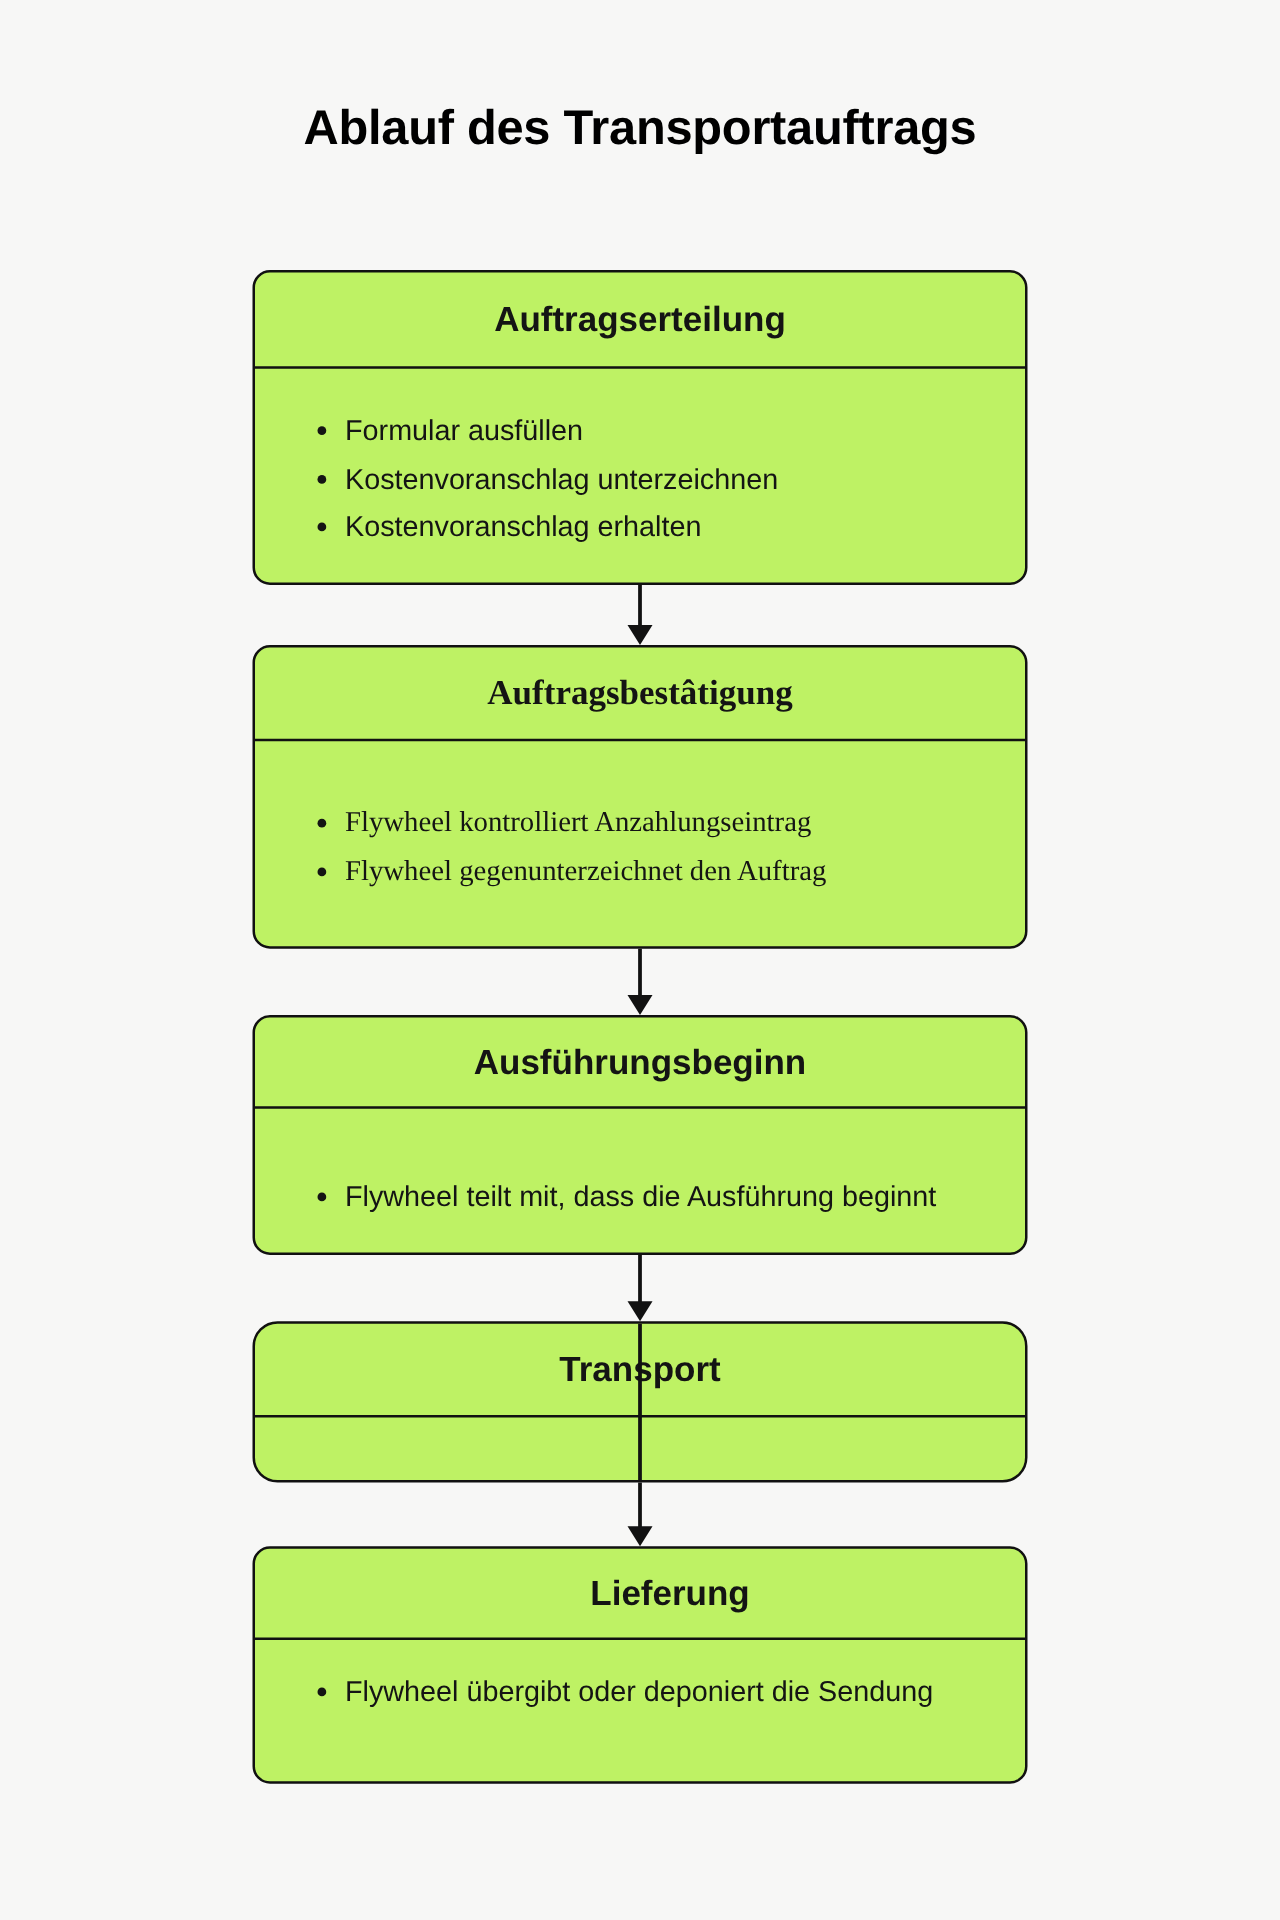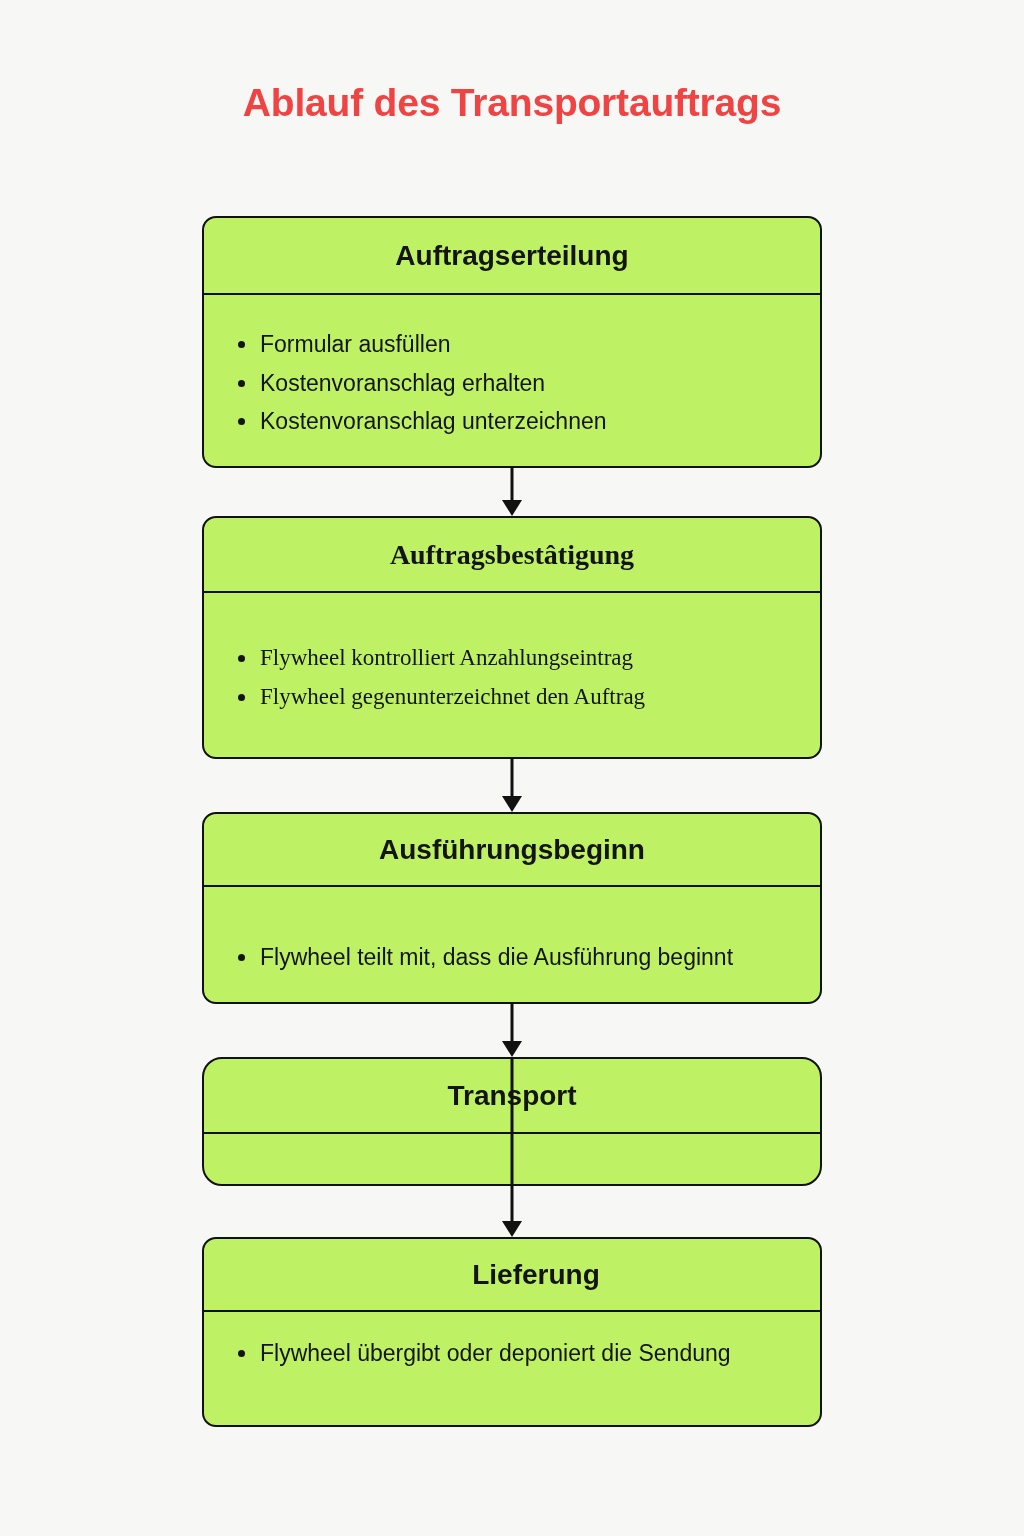--- a/index.html
+++ b/index.html
@@ -26,21 +26,21 @@
   
   .diagram-title {
     position: absolute;
     left: 0;
     top: 82px;
     width: 1024px;
     text-align: center;
     font-size: 39px;
     font-weight: bold;
     letter-spacing: -0.2px;
-    color: #ef4444;
+    color: #000000;
     line-height: 1.1;
   }
 
   
   .flow {
     position: absolute;
     left: 202px;
     top: 216px;
     width: 620px;
   }
@@ -74,21 +74,21 @@
   .node-body {
     box-sizing: border-box;
     padding: 12px 20px 12px 20px;
     display: flex;
     flex-direction: column;
     justify-content: center;
   }
 
   ul.bullets {
     list-style: none;
-    margin: 0;
+    margin: 16px;
     padding: 0;
   }
 
   ul.bullets li {
     position: relative;
     font-size: 23px;
     line-height: 1.32;
     color: #141414;
     padding-left: 36px;
     margin: 0 0 8px 0;
@@ -186,22 +186,22 @@
   <div class="diagram-title">Ablauf des Transportauftrags</div>
 
   <div class="flow">
 
     <div class="node n1">
       <div class="node-header">Auftragserteilung</div>
       <div class="node-divider"></div>
       <div class="node-body">
         <ul class="bullets">
           <li>Formular ausfüllen</li>
+          <li>Kostenvoranschlag unterzeichnen</li>
           <li>Kostenvoranschlag erhalten</li>
-          <li>Kostenvoranschlag unterzeichnen</li>
         </ul>
       </div>
     </div>
 
     <div class="gap g1">
       <div class="connector">
         <div class="stem"></div>
         <div class="head"></div>
       </div>
     </div>

